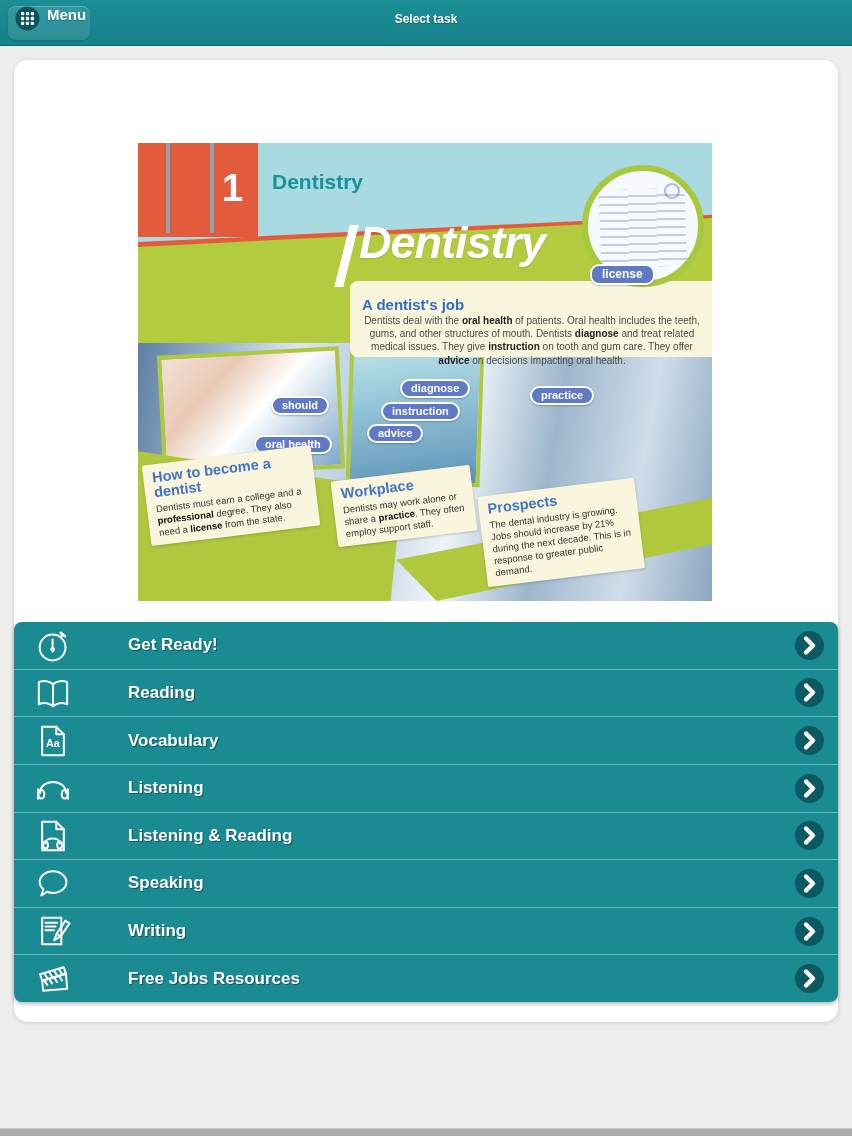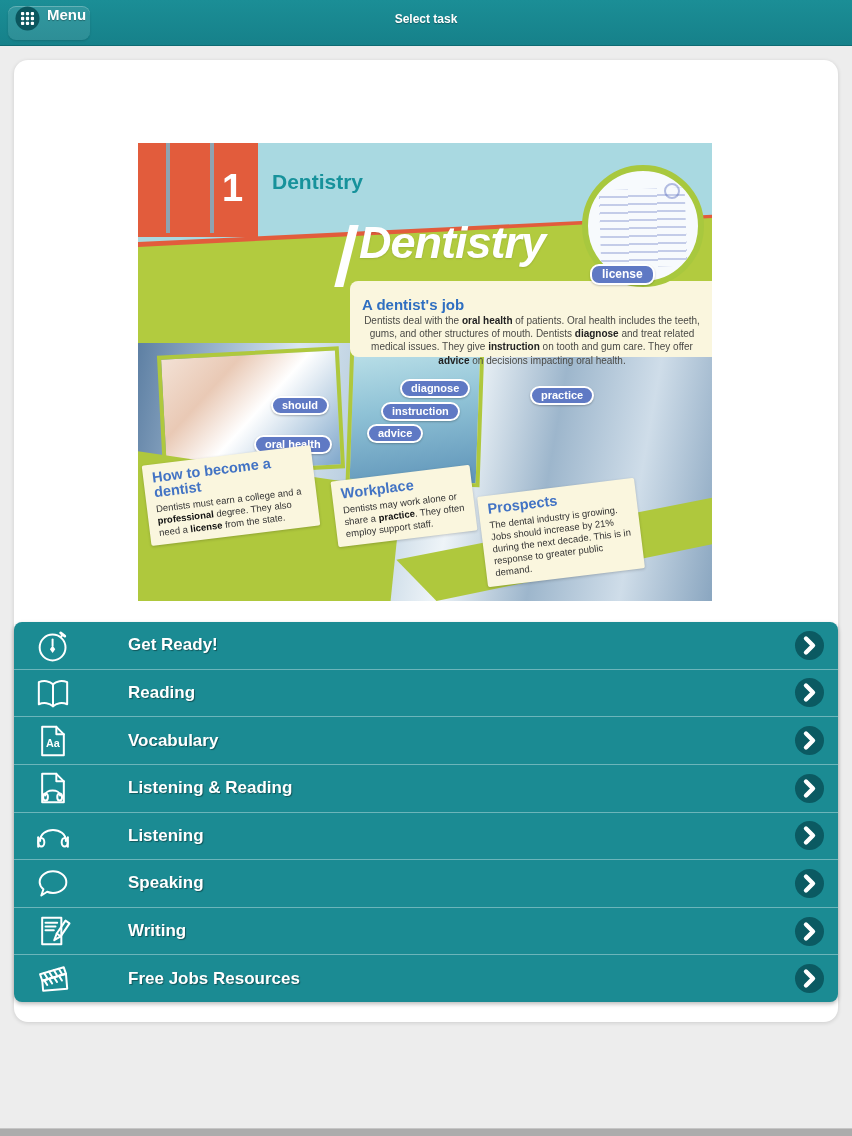--- a/index.html
+++ b/index.html
@@ -255,46 +255,46 @@
       <span class="chev">
         <svg width="29" height="29" viewBox="0 0 29 29">
             <polyline points="11,7.5 18,14.5 11,21.5" stroke="#fff" fill="none" stroke-width="4.4" stroke-linecap="round" stroke-linejoin="round"></polyline>
           </svg>
       </span>
     </div>
 
     <div class="row">
       <span class="ricon">
         <svg width="40" height="40" viewBox="0 0 48 48">
+          <path d="M8.5 30 C8.5 12.5 39.5 12.5 39.5 30"></path>
+          <ellipse cx="10" cy="31.5" rx="3.6" ry="5.2"></ellipse>
+          <ellipse cx="38" cy="31.5" rx="3.6" ry="5.2"></ellipse>
+          <line x1="6.2" y1="25.5" x2="6.2" y2="37"></line>
+          <line x1="41.8" y1="25.5" x2="41.8" y2="37"></line>
+        </svg>
+      </span>
+      <span class="rlabel">Listening</span>
+      <span class="chev">
+        <svg width="29" height="29" viewBox="0 0 29 29">
+            <polyline points="11,7.5 18,14.5 11,21.5" stroke="#fff" fill="none" stroke-width="4.4" stroke-linecap="round" stroke-linejoin="round"></polyline>
+          </svg>
+      </span>
+    </div>
+
+    <div class="row">
+      <span class="ricon">
+        <svg width="40" height="40" viewBox="0 0 48 48">
           <path d="M11 7 H28 L37 16 V41 H11 Z"></path>
           <path d="M28 7 V16 H37"></path>
           <path d="M14.5 33 C14.5 25 32.5 25 32.5 33"></path>
           <ellipse cx="15" cy="34.8" rx="2.9" ry="4.2"></ellipse>
           <ellipse cx="32" cy="34.8" rx="2.9" ry="4.2"></ellipse>
         </svg>
       </span>
       <span class="rlabel">Listening &amp; Reading</span>
-      <span class="chev">
-        <svg width="29" height="29" viewBox="0 0 29 29">
-            <polyline points="11,7.5 18,14.5 11,21.5" stroke="#fff" fill="none" stroke-width="4.4" stroke-linecap="round" stroke-linejoin="round"></polyline>
-          </svg>
-      </span>
-    </div>
-
-    <div class="row">
-      <span class="ricon">
-        <svg width="40" height="40" viewBox="0 0 48 48">
-          <path d="M8.5 30 C8.5 12.5 39.5 12.5 39.5 30"></path>
-          <ellipse cx="10" cy="31.5" rx="3.6" ry="5.2"></ellipse>
-          <ellipse cx="38" cy="31.5" rx="3.6" ry="5.2"></ellipse>
-          <line x1="6.2" y1="25.5" x2="6.2" y2="37"></line>
-          <line x1="41.8" y1="25.5" x2="41.8" y2="37"></line>
-        </svg>
-      </span>
-      <span class="rlabel">Listening</span>
       <span class="chev">
         <svg width="29" height="29" viewBox="0 0 29 29">
             <polyline points="11,7.5 18,14.5 11,21.5" stroke="#fff" fill="none" stroke-width="4.4" stroke-linecap="round" stroke-linejoin="round"></polyline>
           </svg>
       </span>
     </div>
 
     <div class="row">
       <span class="ricon">
         <svg width="40" height="40" viewBox="0 0 48 48">

